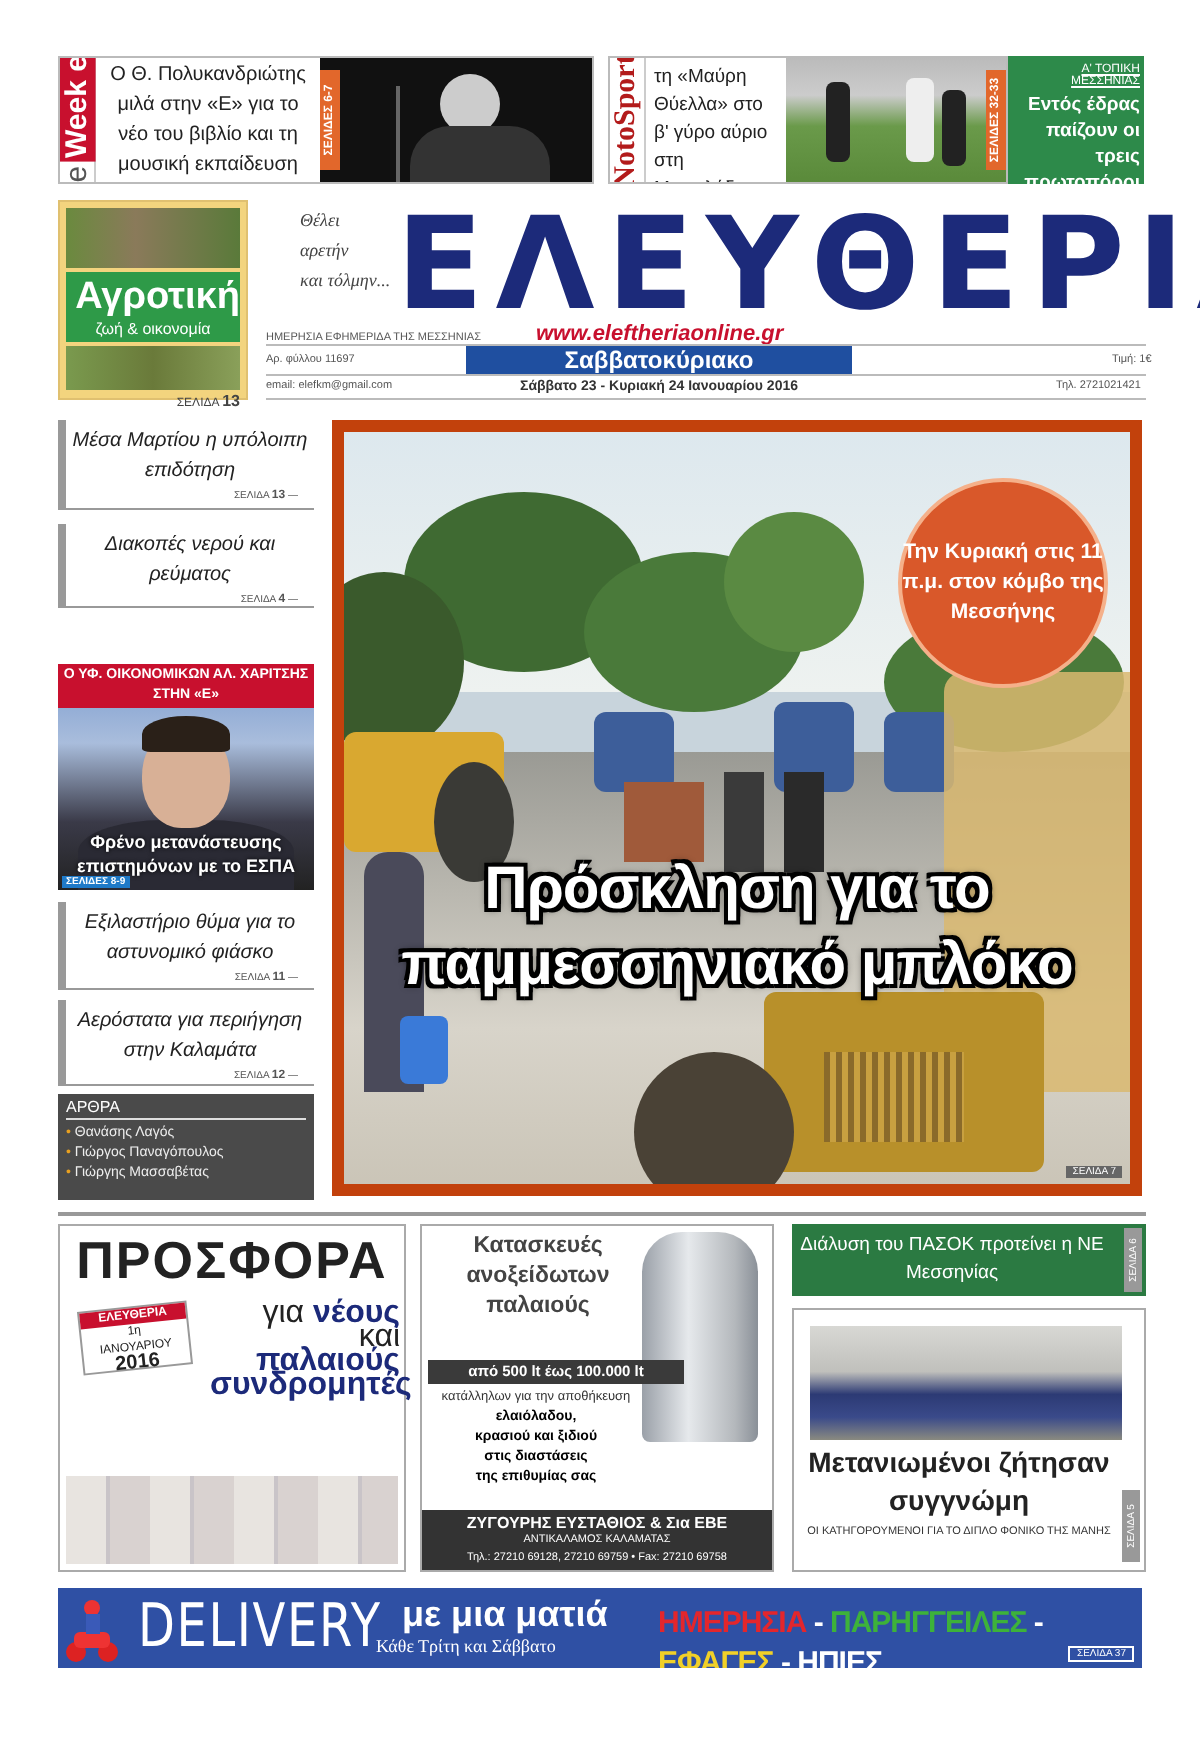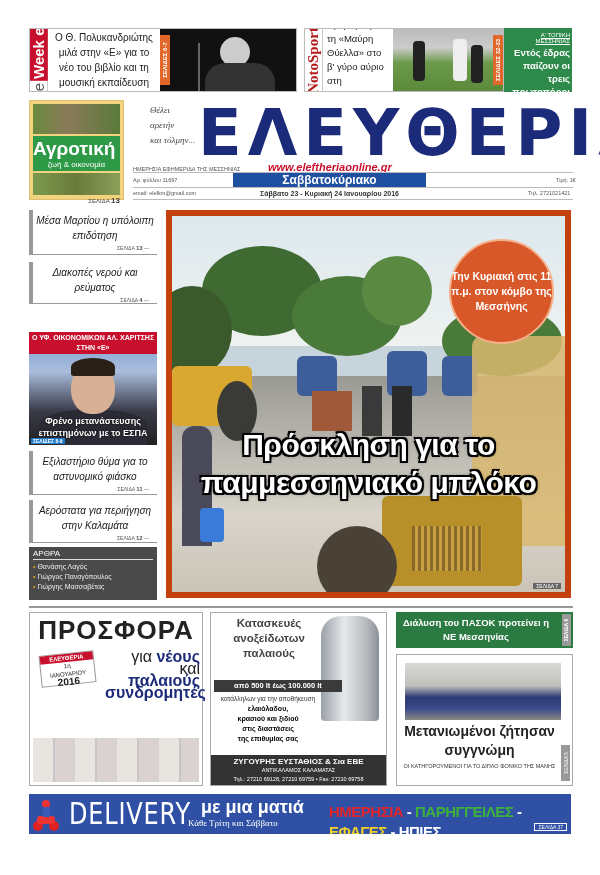--- a/index.html
+++ b/index.html
@@ -17,21 +17,21 @@
 .tz-photo{position:relative;background:#111;overflow:hidden}
 .date-tab{position:absolute;top:6px;width:10px;height:50px;background:#e2672b;display:flex;align-items:center;justify-content:center}
 .date-tab span{transform:rotate(-90deg);color:#fff;font-size:6px;font-weight:bold;white-space:nowrap}
 .nsport{color:#b31b1b;font-family:"Liberation Serif",serif;font-weight:bold;font-size:13px}
 .green-box{position:absolute;left:504px;top:28px;width:68px;height:64px;background:#2d8a4a;color:#fff;text-align:right;padding:4px 2px}
 .green-box .k{font-size:6px;text-decoration:underline;margin-bottom:2px}
 .green-box .h{font-size:9.5px;font-weight:bold;line-height:13px}
 
 .agro{position:absolute;left:29px;top:100px;width:95px;height:100px;background:#f3d47e;border:1px solid #e0c070;padding:3px}
 .agro .pics{height:30px;background:linear-gradient(90deg,#6a8a3e,#8a7a5a 40%,#5a7a3a);margin-bottom:2px}
-.agro .title{background:#2e9a48;color:#fff;font-weight:bold;font-size:19px;text-align:left;line-height:22px;padding-top:2px}
+.agro .title{background:#2e9a48;color:#fff;font-weight:bold;font-size:19px;text-align:right;line-height:22px;padding-top:2px}
 .agro .sub{background:#2e9a48;color:#fff;font-size:8px;text-align:center;padding-bottom:2px}
 .agro .pics2{height:22px;background:linear-gradient(90deg,#7a9a4e,#6a7a3a 50%,#8aa05a);margin-top:2px}
 .agro .page{font-size:6px;text-align:right;margin-top:1px;color:#444}
 .agro .page b{font-size:8px}
 .motto{position:absolute;left:150px;top:103px;font-family:"Liberation Serif",serif;font-style:italic;font-size:9px;line-height:15px;color:#444}
 .logo{position:absolute;left:198px;top:98px;font-family:"DejaVu Sans",sans-serif;font-weight:bold;font-size:64px;letter-spacing:6px;color:#1c2a7a;line-height:70px}
 .url{position:absolute;left:268px;top:161px;font-size:11px;font-weight:bold;font-style:italic;color:#c8102e}
 .mh-line{position:absolute;left:133px;width:440px;height:1px;background:#bbb}
 .mh-small{position:absolute;font-size:5.5px;color:#555}
 .weekend-bar{position:absolute;left:233px;top:173px;width:193px;height:14px;background:#1f4fa0;color:#fff;font-weight:bold;font-size:12px;line-height:14px;text-align:center}
@@ -75,21 +75,21 @@
 .prosfora .red b{font-size:11px}
 .prosfora .papers{position:absolute;left:3px;top:125px;width:166px;height:44px;background:repeating-linear-gradient(90deg,#e8e4e0 0 20px,#c9c4c8 20px 22px,#d9d2d0 22px 42px)}
 .tank{position:absolute;left:210px;top:612px;width:177px;height:174px;border:1px solid #aaa;overflow:hidden;background:#fff}
 .tank .h{position:absolute;left:8px;top:3px;width:100px;font-weight:bold;font-size:11.5px;line-height:15px;text-align:center;color:#444}
 .tank .cyl{position:absolute;left:110px;top:3px;width:58px;height:105px;border-radius:20px 20px 4px 4px;background:linear-gradient(90deg,#9aa0a8,#e6e9ec 40%,#b4b8bc 80%,#8a9098)}
 .tank .bar{position:absolute;left:3px;top:67px;width:128px;height:12px;background:#3a3a3a;color:#fff;font-size:7.5px;font-weight:bold;text-align:center;line-height:12px}
 .tank .desc{position:absolute;left:3px;top:81px;width:108px;text-align:center;font-size:6.5px;line-height:10px;color:#333}
 .tank .desc b{font-size:7px;color:#000}
 .tank .foot{position:absolute;left:0;top:142px;width:100%;height:44px;background:#333;color:#fff;text-align:center;font-size:5.5px;line-height:9px;padding-top:2px}
 .tank .foot b{font-size:8px;display:block}
-.pasok{position:absolute;left:396px;top:612px;width:177px;height:36px;background:#2b7a42;color:#fff;font-weight:bold;font-size:9.5px;line-height:14px;text-align:center;padding-top:4px}
+.pasok{position:absolute;left:396px;top:612px;width:177px;height:36px;background:#2b7a42;color:#fff;font-weight:normal;font-size:9.5px;line-height:14px;text-align:center;padding-top:4px}
 .pasok .tab,.manh .tab{position:absolute;right:2px;width:9px;background:#999;display:flex;align-items:center;justify-content:center}
 .pasok .tab{top:2px;height:32px}
 .tab span{transform:rotate(-90deg);font-size:5px;color:#fff;white-space:nowrap}
 .manh{position:absolute;left:396px;top:654px;width:177px;height:132px;border:1px solid #aaa}
 .manh .photo{position:absolute;left:8px;top:8px;width:156px;height:57px;background:linear-gradient(180deg,#d8d8d4 0%,#c0c0bc 40%,#2c3a74 60%,#3a4a8a 80%,#8a8a80 100%)}
 .manh .h{position:absolute;left:0;top:67px;width:165px;text-align:center;font-weight:bold;font-size:14px;line-height:19px}
 .manh .s{position:absolute;left:0;top:107px;width:165px;text-align:center;font-size:5.5px;line-height:9px;color:#333}
 .manh .tab{top:90px;height:36px}
 
 .delivery{position:absolute;left:29px;top:794px;width:542px;height:40px;background:#2f50a4;overflow:hidden}

